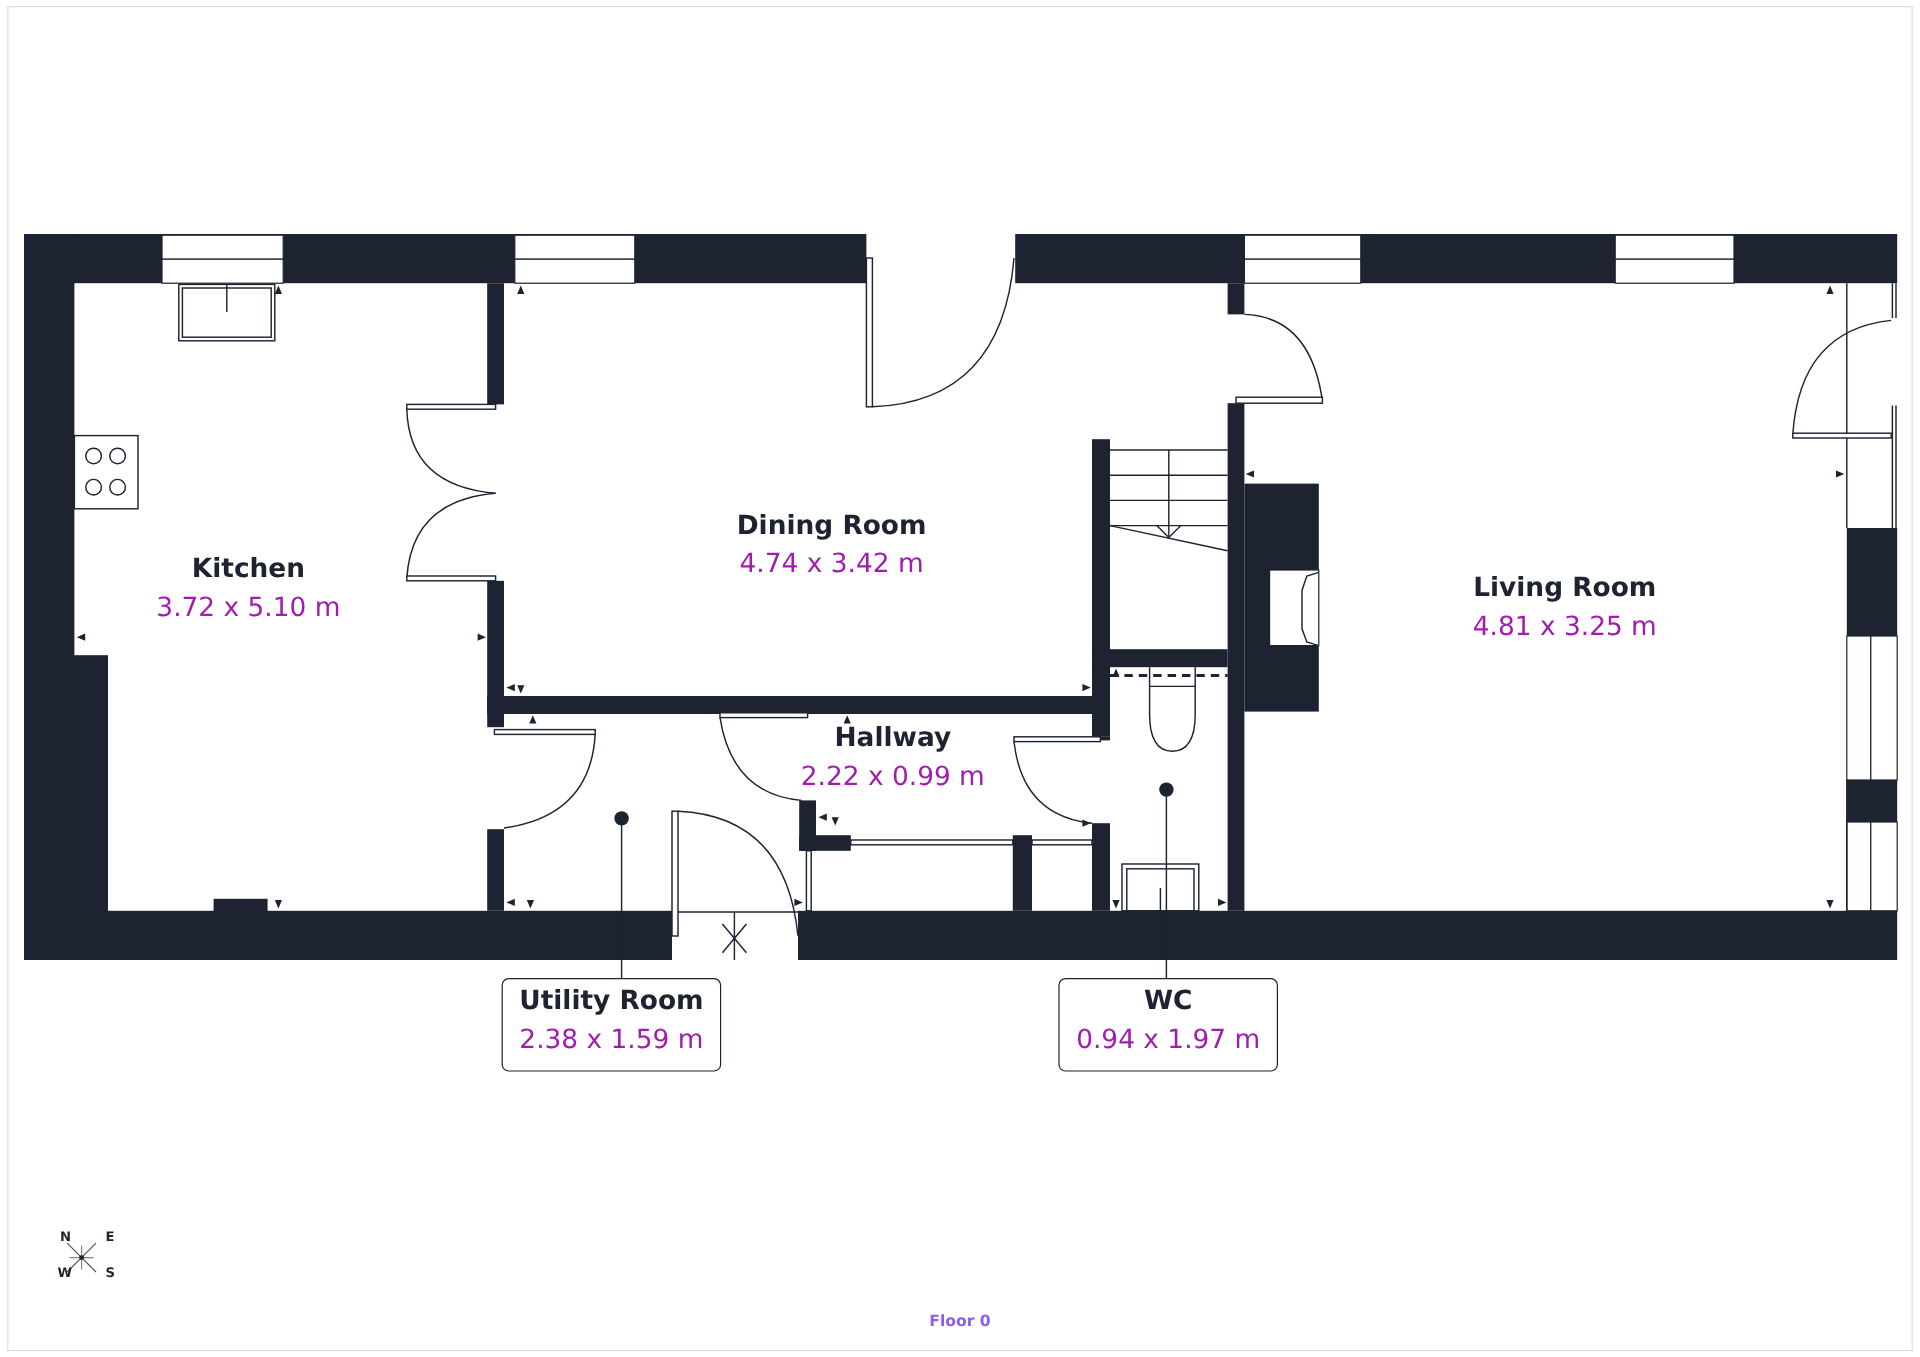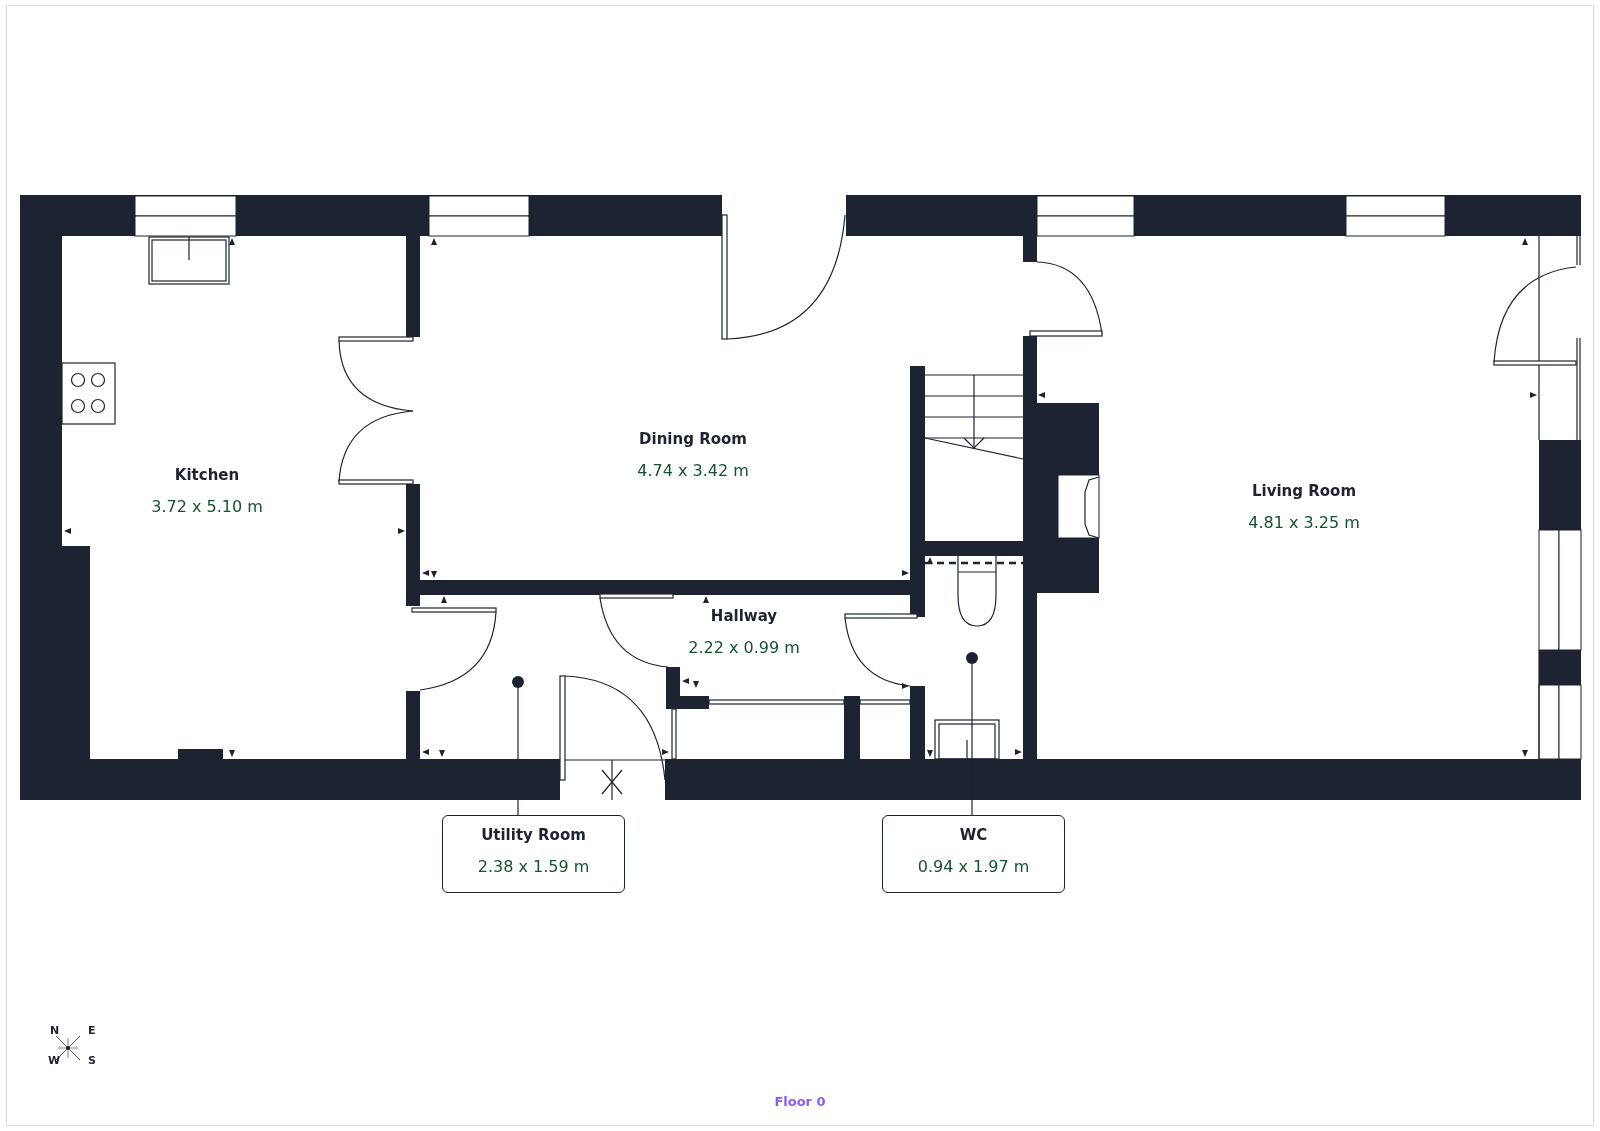--- a/index.html
+++ b/index.html
@@ -5,22 +5,22 @@
     html, body { margin: 0; padding: 0; background: #ffffff; }
     body { width: 1600px; height: 1131px; position: relative; overflow: hidden; font-family: "DejaVu Sans", sans-serif; }
     .frame { position: absolute; left: 6px; top: 5px; width: 1588px; height: 1121px; border: 1px solid #dcdcdc; box-sizing: border-box; }
     svg.plan { position: absolute; left: 0; top: 0; }
     .wall { fill: #1d2330; }
     .win { fill: #ffffff; stroke: #1d2330; stroke-width: 1; }
     .thin { fill: none; stroke: #1d2330; stroke-width: 1.2; }
     .thinf { fill: #ffffff; stroke: #1d2330; stroke-width: 1.2; }
     .arrow { fill: #1d2330; }
     .room-label { position: absolute; text-align: center; transform: translateX(-50%); white-space: nowrap; }
-    .room-name { font-family: "DejaVu Sans", sans-serif; font-weight: bold; font-size: 15px; color: #1d2330; line-height: 30px; }
-    .room-dims { font-family: "DejaVu Sans", sans-serif; font-size: 16px; color: #14532d; line-height: 34px; }
+    .room-name { font-family: "DejaVu Sans", sans-serif; font-weight: bold; font-size: 22px; color: #1d2330; line-height: 30px; }
+    .room-dims { font-family: "DejaVu Sans", sans-serif; font-size: 22px; color: #a21caf; line-height: 34px; }
     .callout { position: absolute; border: 1px solid #1d2330; border-radius: 6px; background: #fff; text-align: center; box-sizing: border-box; padding-top: 4px; }
     .compass { position: absolute; left: 44px; top: 1030px; width: 60px; height: 50px; }
     .compass span { position: absolute; font-family: "DejaVu Sans", sans-serif; font-weight: bold; font-size: 11px; color: #1d2330; }
     .floor-label { position: absolute; left: 800px; top: 1094px; transform: translateX(-50%); font-family: "DejaVu Sans", sans-serif; font-weight: bold; font-size: 13px; color: #8b5cf6; }
   </style>
 </head>
 <body>
 
 <div class="frame"></div>
 
@@ -207,21 +207,21 @@
 </div>
 <div class="room-label" style="left:1304px; top:476px;">
   <div class="room-name">Living Room</div>
   <div class="room-dims">4.81 x 3.25 m</div>
 </div>
 <div class="room-label" style="left:744px; top:601px;">
   <div class="room-name">Hallway</div>
   <div class="room-dims">2.22 x 0.99 m</div>
 </div>
 
-<div class="callout" style="left:442px; top:815px; width:183px; height:78px;">
+<div class="callout" style="left:418px; top:815px; width:183px; height:78px;">
   <div class="room-name">Utility Room</div>
   <div class="room-dims">2.38 x 1.59 m</div>
 </div>
 <div class="callout" style="left:882px; top:815px; width:183px; height:78px;">
   <div class="room-name">WC</div>
   <div class="room-dims">0.94 x 1.97 m</div>
 </div>
 
 <div class="compass">
   <svg width="60" height="50" style="position:absolute;left:0;top:0;">

